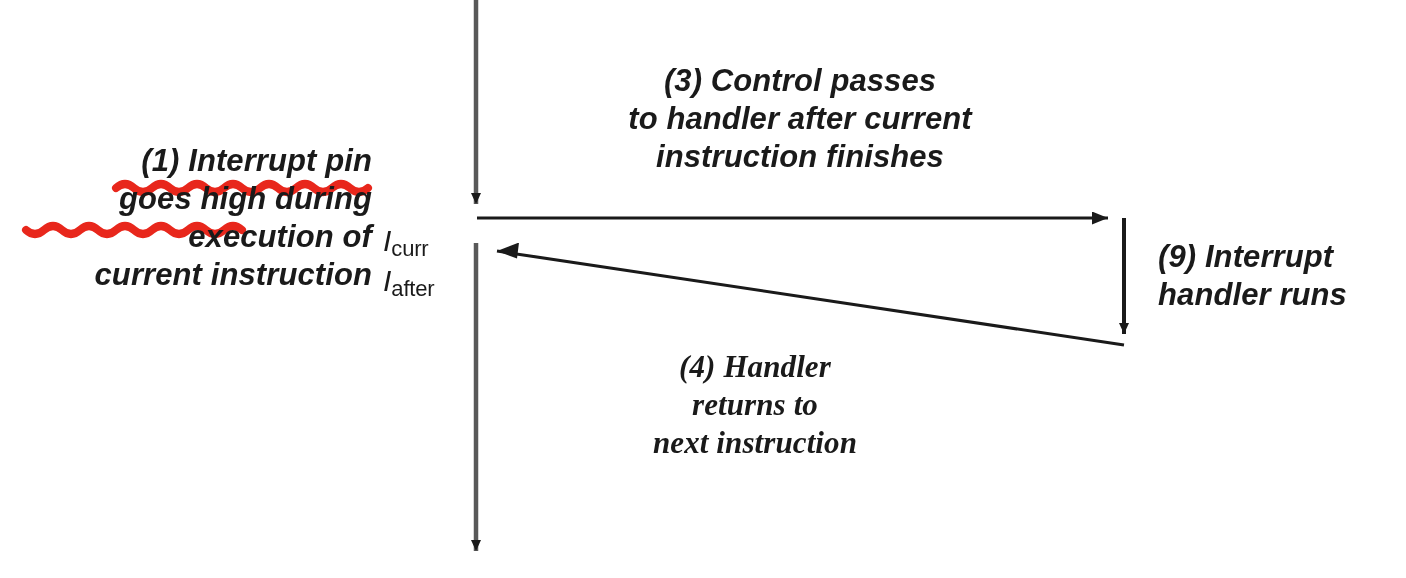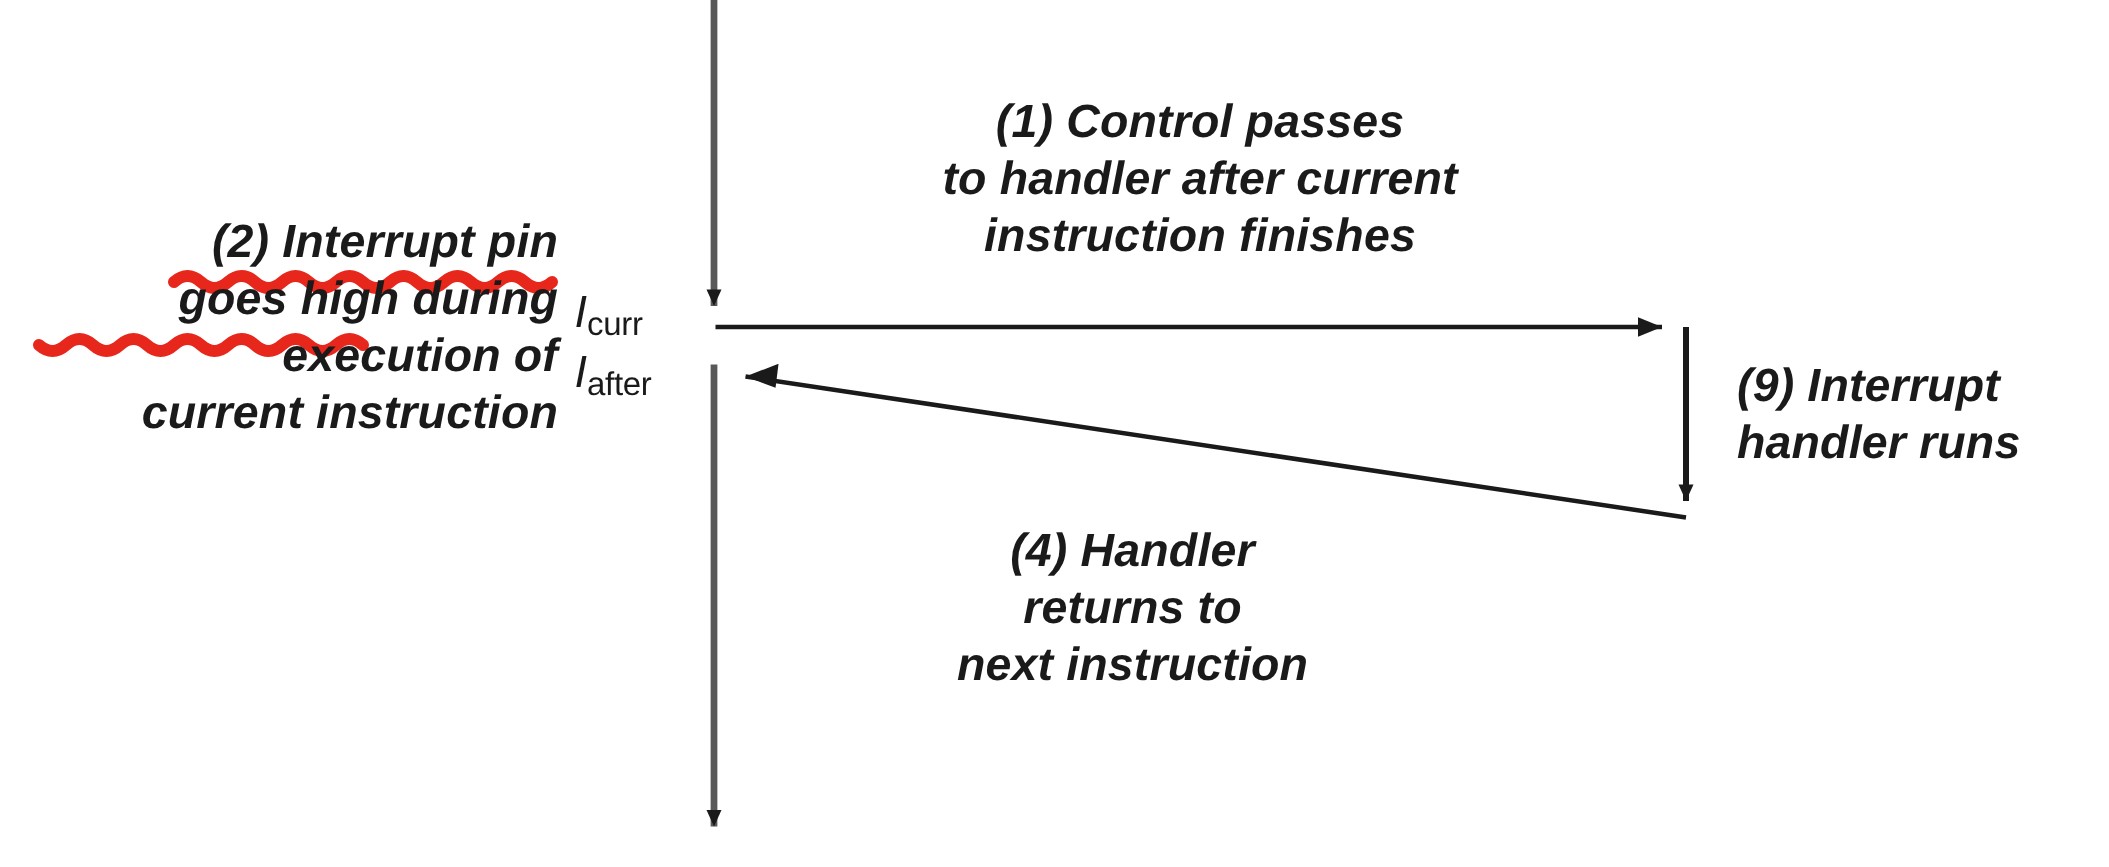--- a/index.html
+++ b/index.html
@@ -51,27 +51,29 @@
     left: 1158px;
     top: 238px;
     width: 248px;
     text-align: left;
   }
   #note-4 {
     left: 545px;
     top: 348px;
     width: 420px;
     text-align: center;
+    font-family: Liberation Serif, serif;
   }
   .instr-label {
     position: absolute;
     color: #1a1a1a;
     font-size: 29px;
     line-height: 29px;
     white-space: nowrap;
+    margin-top: 32px;
   }
   .instr-label .sym {
     font-style: italic;
     font-weight: normal;
     font-size: 30px;
   }
   .instr-label .sub {
     font-style: normal;
     font-size: 22px;
     vertical-align: baseline;
@@ -131,26 +133,26 @@
              q 9 -8 18 0 q 9 8 18 0 q 9 -8 18 0 q 9 8 18 0
              q 9 -8 18 0 q 9 8 18 0 q 9 -8 18 0 q 9 8 18 0
              q 9 -8 18 0 q 9 8 18 0" fill="none" stroke="#e8271c" stroke-width="8" stroke-linecap="round" stroke-linejoin="round"></path>
 
     <path d="M 26 230
              q 9 8 18 0 q 9 -8 18 0 q 9 8 18 0 q 9 -8 18 0
              q 9 8 18 0 q 9 -8 18 0 q 9 8 18 0 q 9 -8 18 0
              q 9 8 18 0 q 9 -8 18 0 q 9 8 18 0 q 9 -8 18 0" fill="none" stroke="#e8271c" stroke-width="8" stroke-linecap="round" stroke-linejoin="round"></path>
   </svg>
 
-  <div class="note" id="note-1">(2) Interrupt pin
+  <div class="note" id="note-1">(1) Interrupt pin
 goes high during
 execution of
 current instruction</div>
 
-  <div class="note" id="note-2">(1) Control passes
+  <div class="note" id="note-2">(3) Control passes
 to handler after current
 instruction finishes</div>
 
   <div class="note" id="note-3">(9) Interrupt
 handler runs</div>
 
   <div class="note" id="note-4">(4) Handler
 returns to
 next instruction</div>
 

